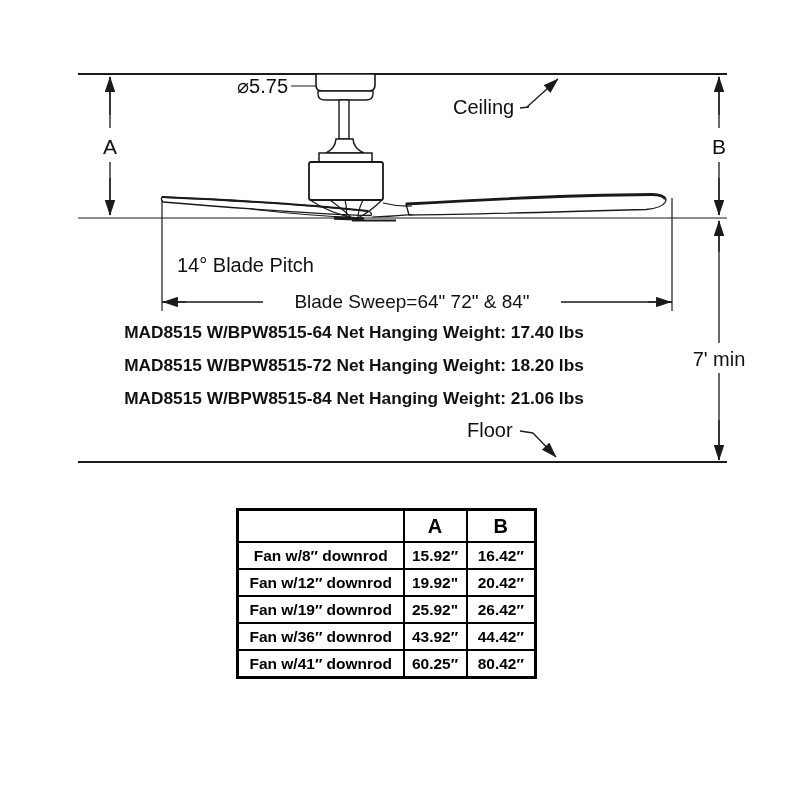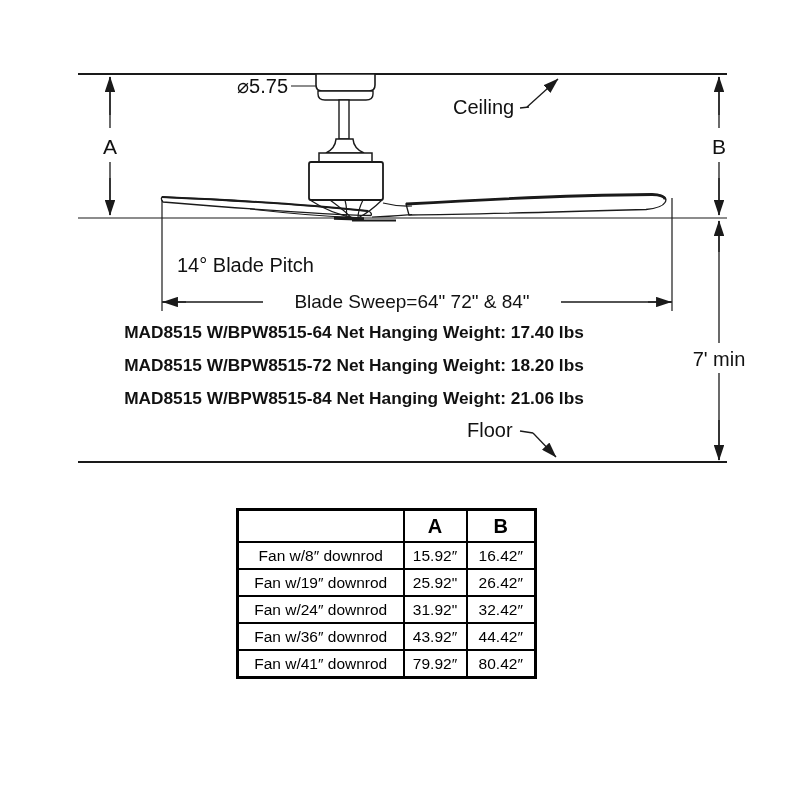--- a/index.html
+++ b/index.html
@@ -12,21 +12,21 @@
   .lbl-bold{font-size:17.3px;font-weight:bold;}
   .dimlbl{font-size:21px;}
 
   table.spec-table{position:absolute;left:236px;top:508px;width:298px;
     border-collapse:collapse;table-layout:fixed;background:#fff;
     border:3px solid #000;font-family:"Liberation Sans","DejaVu Sans",sans-serif;}
   table.spec-table th, table.spec-table td{
     border:2px solid #000;text-align:center;vertical-align:middle;padding:0;
     font-size:15.5px;color:#000;white-space:nowrap;}
   table.spec-table thead th{height:30px;font-size:20px;font-weight:bold;}
-  table.spec-table tbody td{height:25px;font-weight:normal;}
+  table.spec-table tbody td{height:25px;font-weight:bold;}
   col.c-label{width:166px;} col.c-a{width:63px;} col.c-b{width:69px;}
 </style>
 </head>
 <body>
 
 <div class="page">
 
   <svg class="diagram-svg" width="800" height="500" viewBox="0 0 800 500">
     <defs>
       <marker id="arr" viewBox="0 0 12 8" refX="11.5" refY="4" markerWidth="12" markerHeight="8" orient="auto">
@@ -145,34 +145,34 @@
         <th>B</th>
       </tr>
     </thead>
     <tbody>
       <tr>
         <td>Fan w/8″ downrod</td>
         <td>15.92″</td>
         <td>16.42″</td>
       </tr>
       <tr>
+        <td>Fan w/12″ downrod</td>
+        <td>19.92"</td>
+        <td>20.42″</td>
+      </tr>
+      <tr>
         <td>Fan w/19″ downrod</td>
         <td>25.92"</td>
         <td>26.42″</td>
-      </tr>
-      <tr>
-        <td>Fan w/24″ downrod</td>
-        <td>31.92"</td>
-        <td>32.42″</td>
       </tr>
       <tr>
         <td>Fan w/36″ downrod</td>
         <td>43.92″</td>
         <td>44.42″</td>
       </tr>
       <tr>
         <td>Fan w/41″ downrod</td>
-        <td>79.92″</td>
+        <td>60.25″</td>
         <td>80.42″</td>
       </tr>
     </tbody>
   </table>
 </div>
 
 </body></html>

